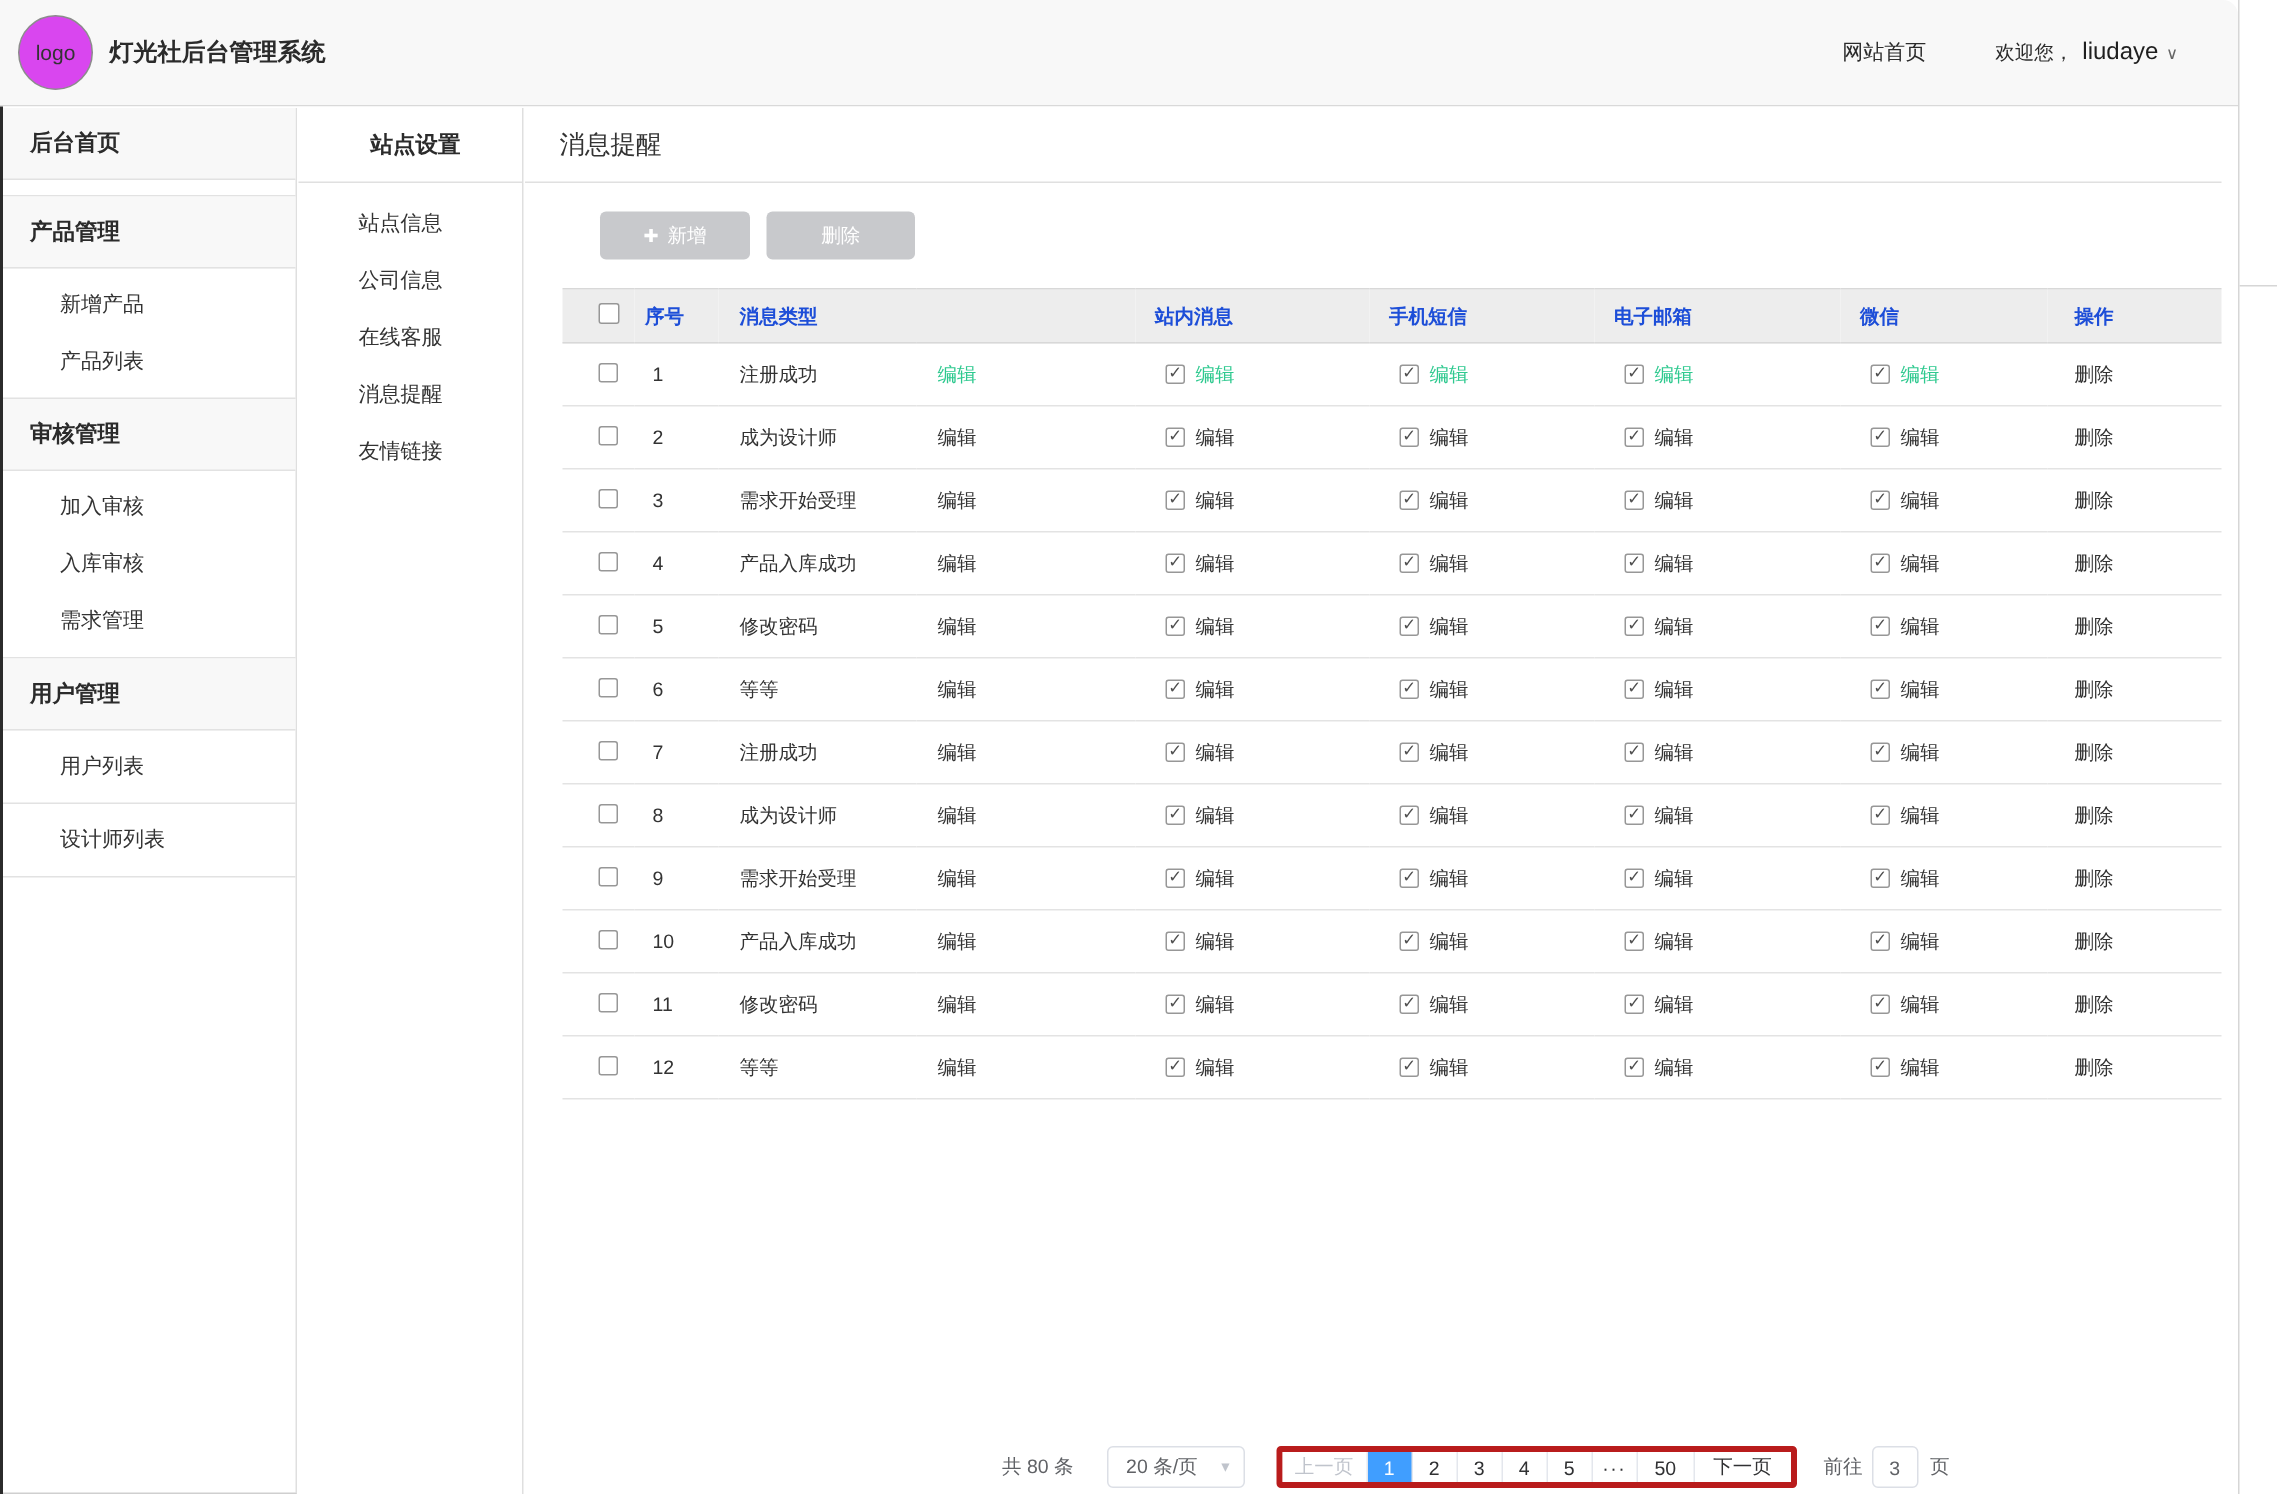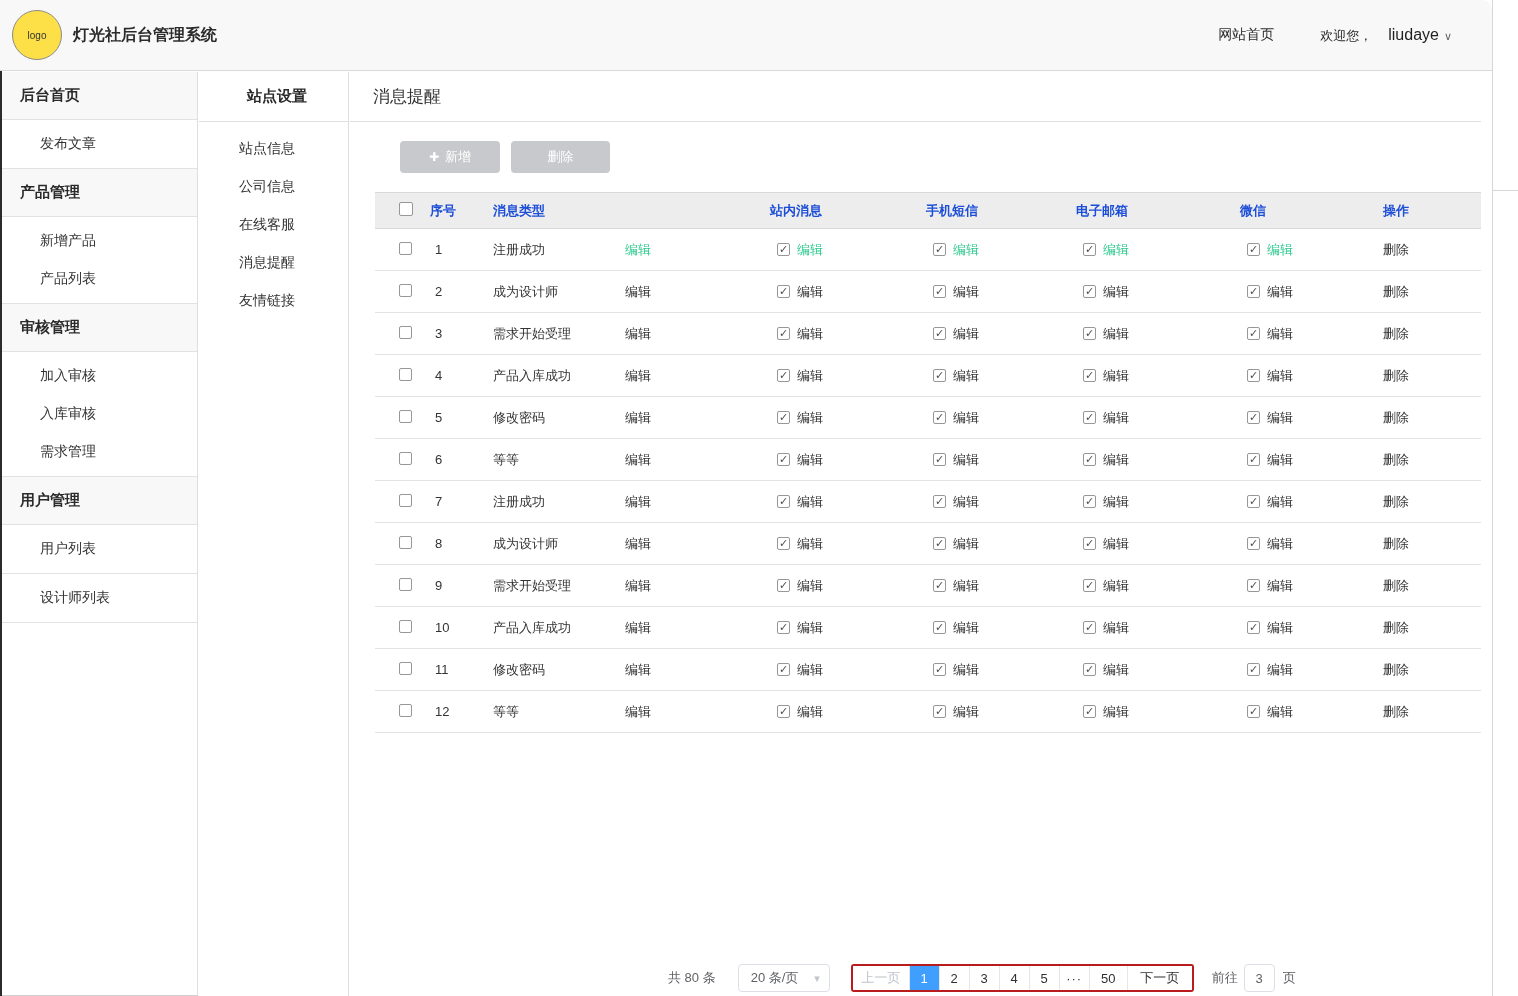--- a/index.html
+++ b/index.html
@@ -10,28 +10,28 @@
   
   .frame-right-border { position:absolute; left:1492px; top:0; width:1px; height:996px; background:#d6d6d6; }
   .frame-stub-line { position:absolute; left:1493px; top:190px; width:25px; height:1px; background:#d6d6d6; }
   .left-black-strip { position:absolute; left:0; top:71px; width:2px; height:925px; background:#2b2b2b; z-index:30; }
 
   
   .header { position:absolute; left:0; top:0; width:1492px; height:71px; background:#f8f8f8;
             border-bottom:1px solid #d9d9d9; border-top-right-radius:10px;
             display:flex; align-items:center; }
   .logo-circle { width:50px; height:50px; border:1px solid #8c8c8c; border-radius:50%;
-                 background:#fde047; margin-left:12px; display:flex; align-items:center; justify-content:center;
-                 font-size:10px; color:#333; flex:none; }
+                 background:#d946ef; margin-left:12px; display:flex; align-items:center; justify-content:center;
+                 font-size:14px; color:#333; flex:none; }
   .app-title { margin-left:11px; font-size:16px; font-weight:bold; color:#2b2b2b; }
   .header-spacer { flex:1; }
   .home-link { font-size:14px; color:#2b2b2b; margin-right:46px; cursor:pointer; }
   .welcome { display:flex; align-items:baseline; margin-right:40px; cursor:pointer; }
   .welcome .prefix { font-size:13px; color:#2b2b2b; }
-  .welcome .uname { font-size:16px; color:#1f1f1f; margin-left:16px; }
+  .welcome .uname { font-size:16px; color:#1f1f1f; margin-left:6px; }
   .welcome .caret { font-size:11px; color:#666; margin-left:5px; }
 
   
   .sidebar { position:absolute; left:0; top:72px; width:198px; height:924px; background:#fff;
              border-right:1px solid #dfdfdf; border-bottom:1px solid #cfcfcf; }
   .side-section { height:48px; background:#f8f8f8; border-bottom:1px solid #e2e2e2;
                   display:flex; align-items:center; padding-left:20px;
                   font-size:15px; font-weight:bold; color:#2b2b2b; cursor:pointer; }
   .side-group { border-bottom:1px solid #e2e2e2; padding:5px 0; }
   .side-item { height:38px; display:flex; align-items:center; padding-left:40px;
@@ -88,21 +88,21 @@
   .lnk.green { color:#2ec98f; }
 
   
   .pagination { position:absolute; left:668px; top:963px; display:flex; align-items:center; height:30px;
                 font-size:13px; color:#606266; }
   .pg-total { margin-right:22px; color:#606266; }
   .pg-select { position:relative; width:92px; height:28px; border:1px solid #dcdfe6; border-radius:4px;
                line-height:26px; padding-left:12px; color:#606266; cursor:pointer; margin-right:21px;
                background:#fff; }
   .pg-select .sel-caret { position:absolute; right:9px; top:0; line-height:26px; color:#c0c4cc; font-size:11px; }
-  .pager { display:flex; border:2px solid #b91c1c; border-radius:3px; height:28px; overflow:hidden; background:#fff; }
+  .pager { display:flex; border:4px solid #b91c1c; border-radius:3px; height:28px; overflow:hidden; background:#fff; }
   .pg-cell { min-width:30px; padding:0 2px; display:flex; align-items:center; justify-content:center;
              border-right:1px solid #e4e7ed; color:#303133; cursor:pointer; background:#fff; }
   .pg-cell:last-child { border-right:none; }
   .pg-cell.prev { width:57px; color:#c0c4cc; cursor:default; }
   .pg-cell.next { width:64px; }
   .pg-cell.wide { width:38px; }
   .pg-cell.active { background:#409eff; color:#fff; }
   .pg-cell.ellipsis { color:#303133; letter-spacing:1px; }
   .pg-goto-label { margin-left:18px; }
   .pg-goto-input { width:31px; height:28px; border:1px solid #dcdfe6; border-radius:4px; margin-left:6px;
@@ -126,21 +126,20 @@
       <span class="uname">liudaye</span>
       <span class="caret">∨</span>
     </div>
   </div>
 
   <div class="left-black-strip"></div>
 
   <div class="sidebar">
       <div class="side-section">后台首页</div>
       <div class="side-group">
-        <div class="side-item">发布文章</div>
       </div>
       <div class="side-section">产品管理</div>
       <div class="side-group">
         <div class="side-item">新增产品</div>
         <div class="side-item">产品列表</div>
       </div>
       <div class="side-section">审核管理</div>
       <div class="side-group">
         <div class="side-item">加入审核</div>
         <div class="side-item">入库审核</div>

